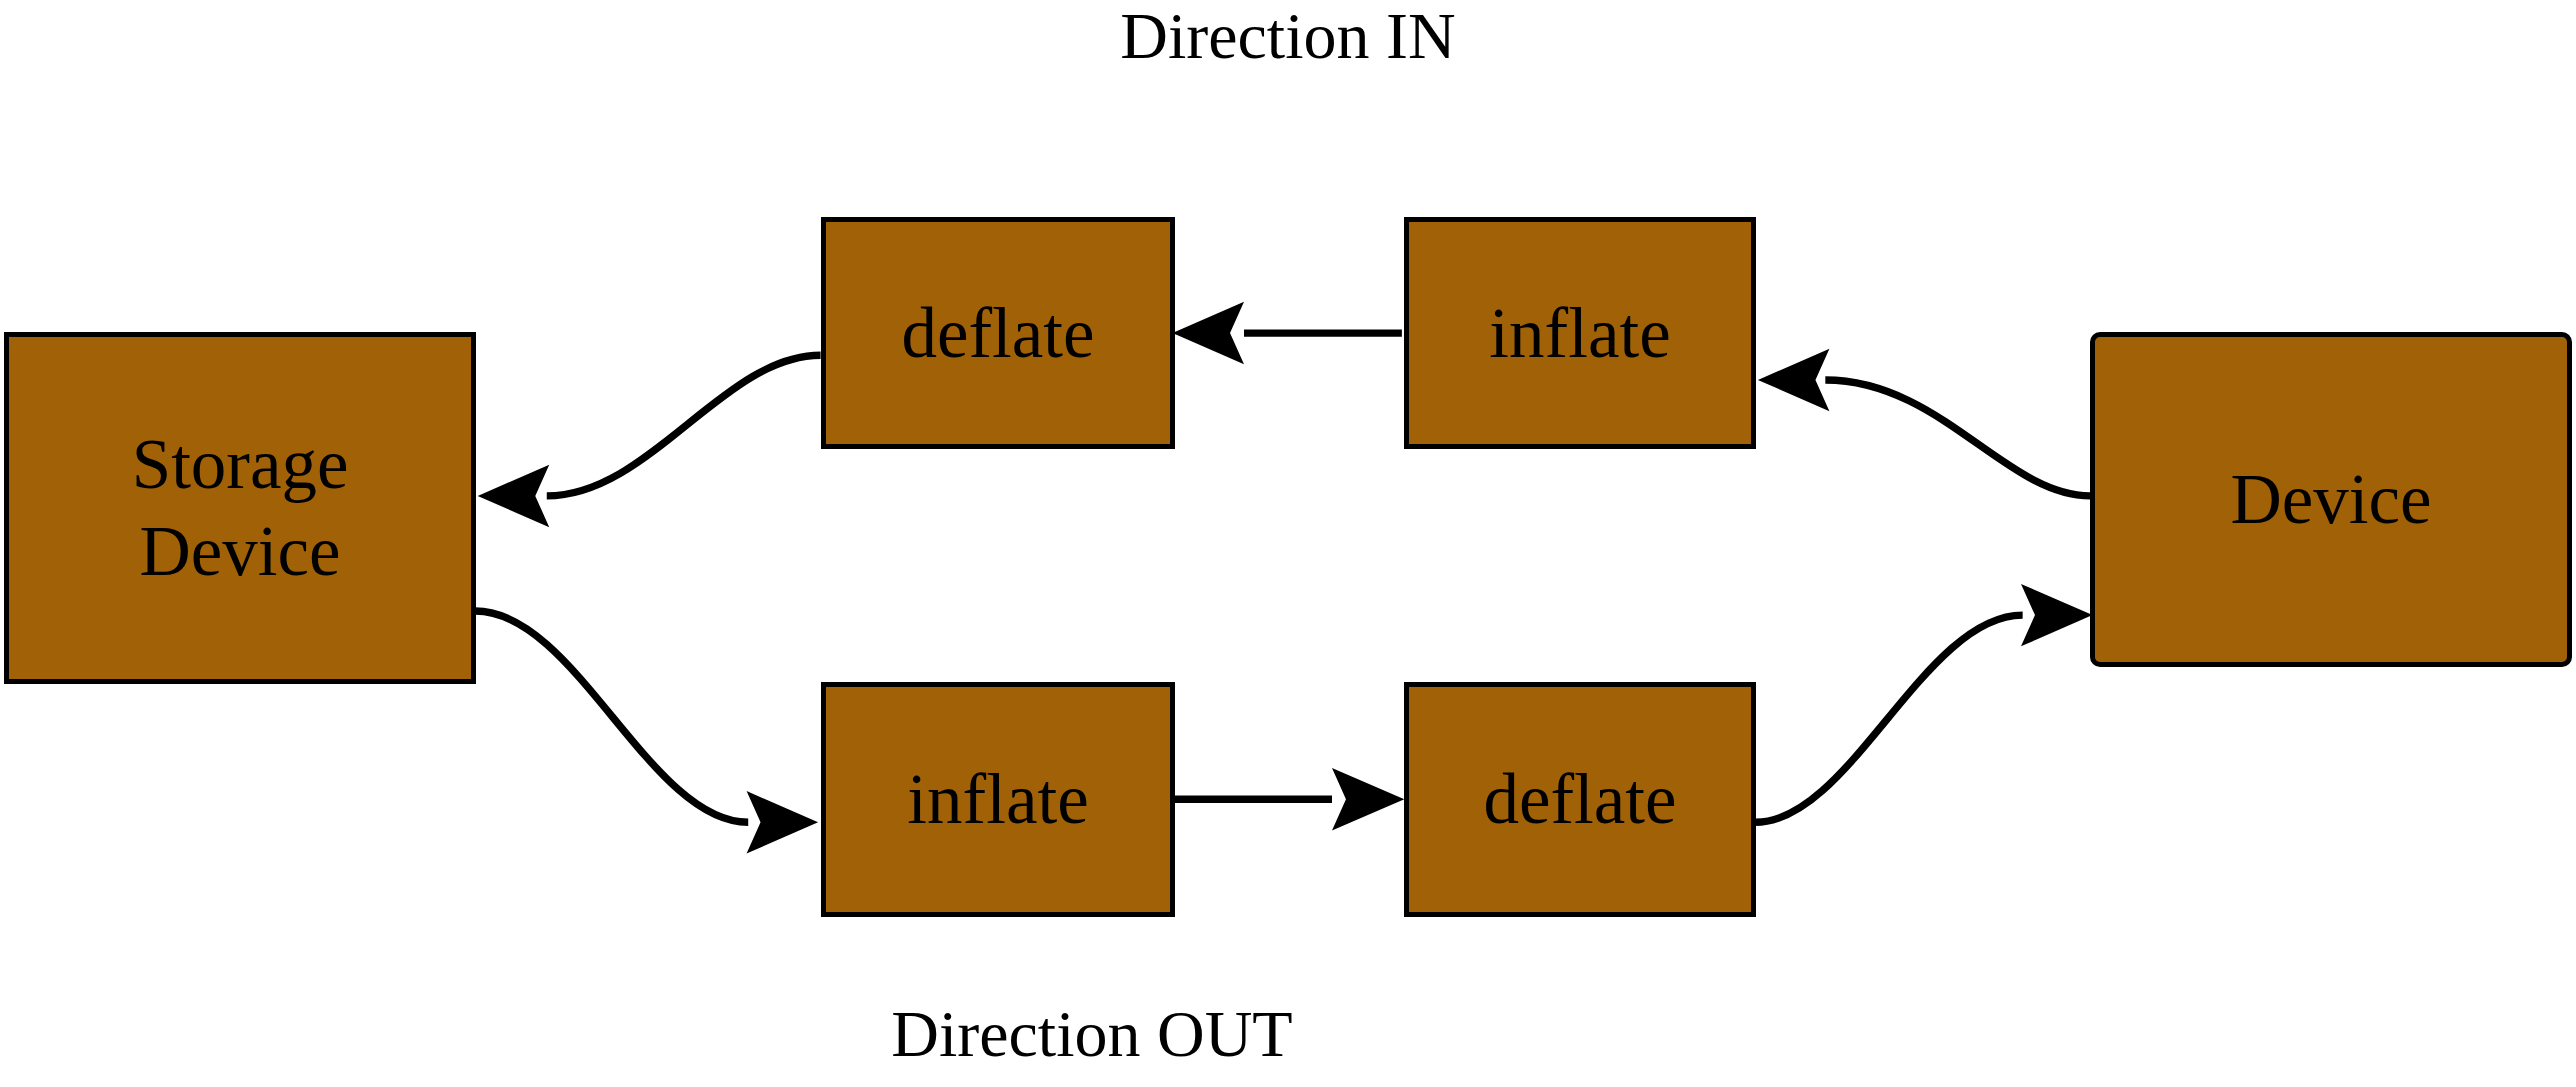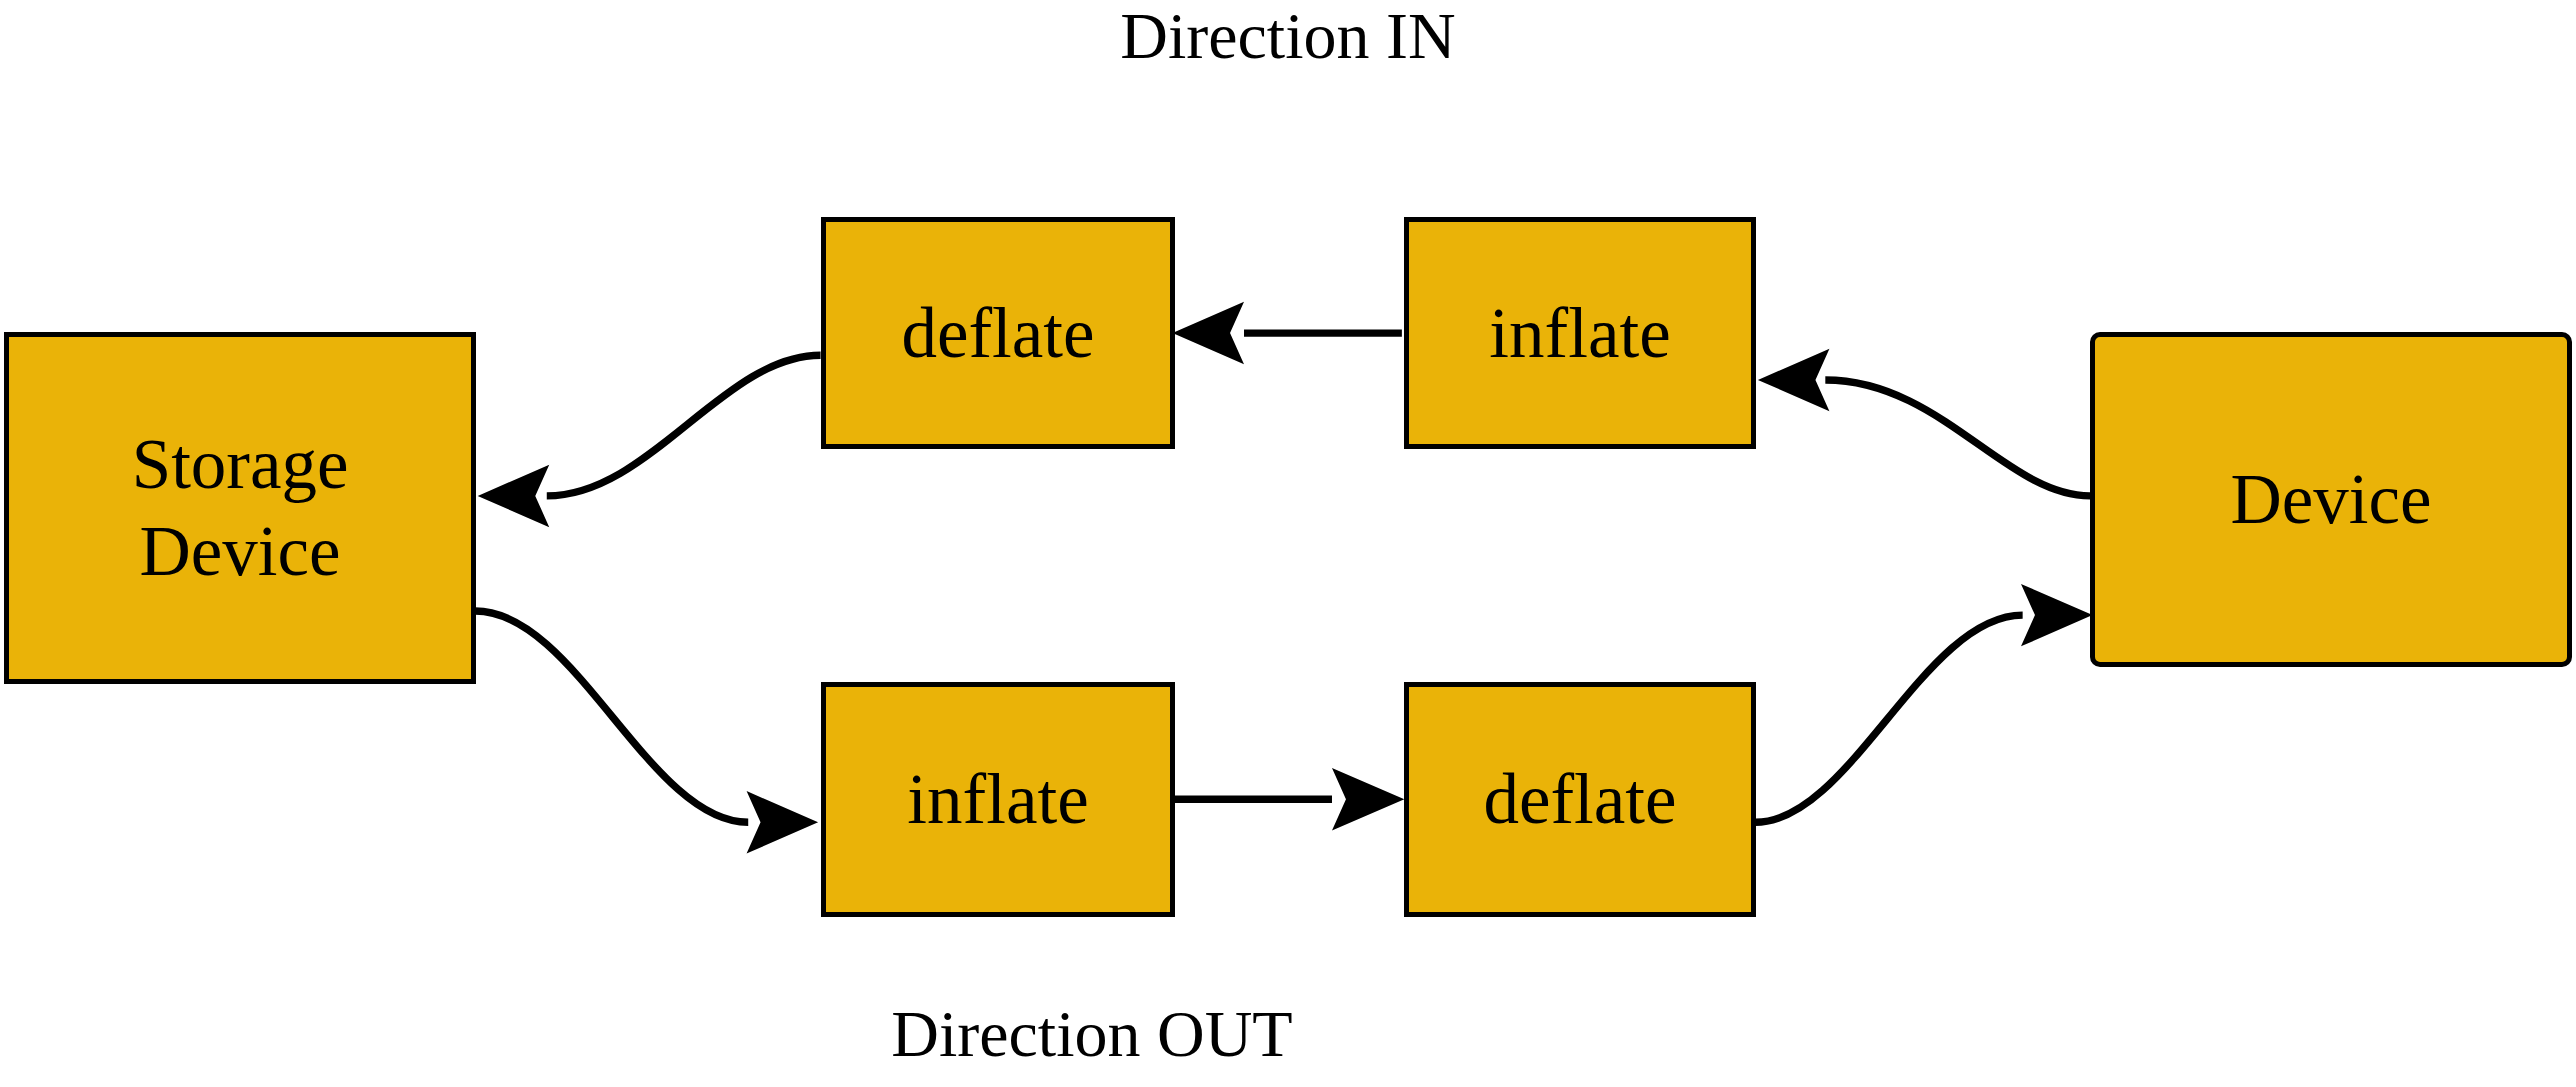--- a/index.html
+++ b/index.html
@@ -20,21 +20,21 @@
     position: absolute;
     left: 0;
     top: 0;
     width: 2576px;
     height: 1088px;
   }
   .node-box {
     position: absolute;
     box-sizing: border-box;
     border: 5.8px solid #000000;
-    background: #eab308;
+    background: #a16207;
     display: flex;
     flex-direction: column;
     align-items: center;
     justify-content: center;
     line-height: 1.22;
     white-space: nowrap;
   }
   .node-label {
     display: block;
     text-align: center;

